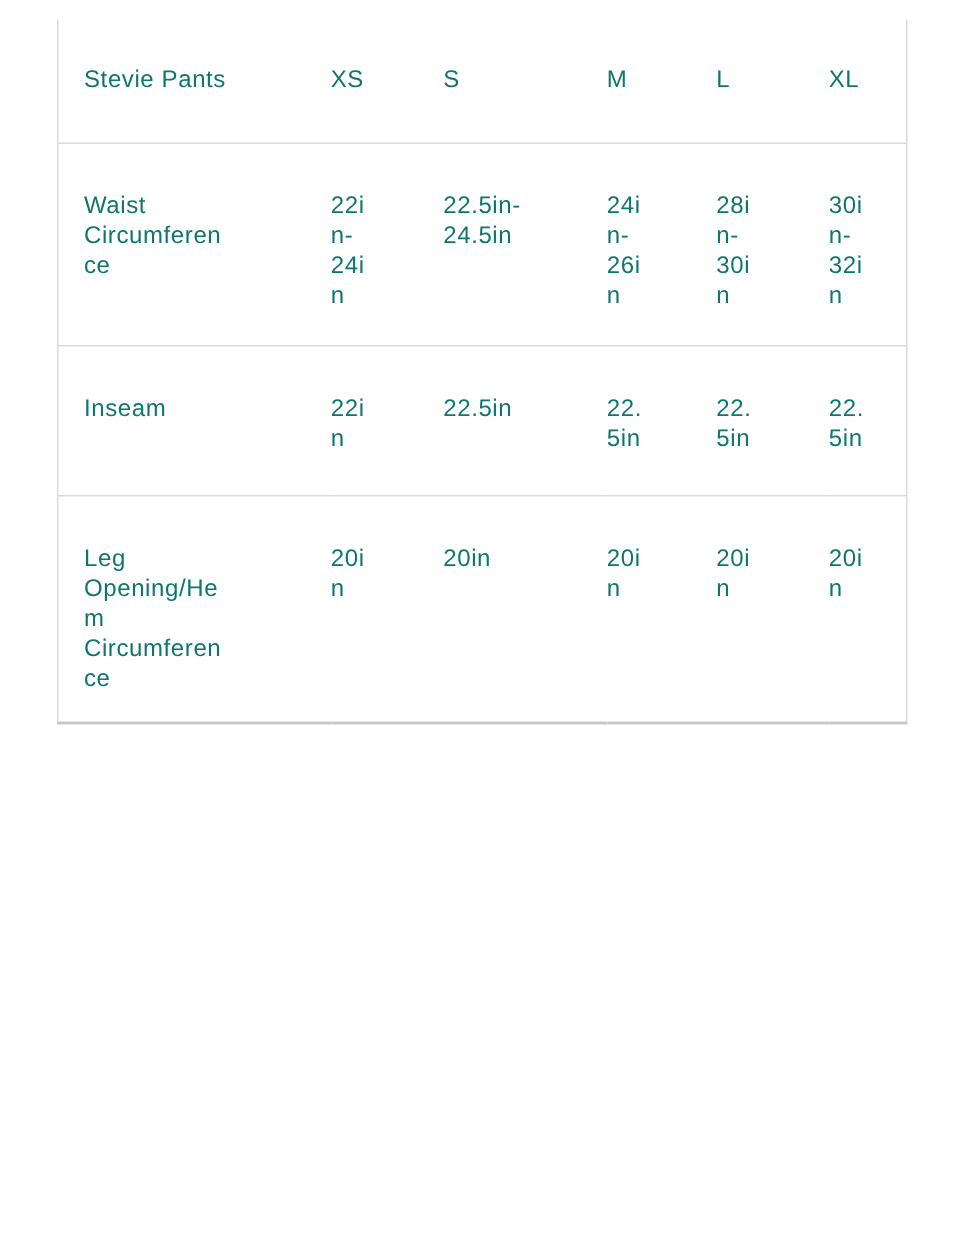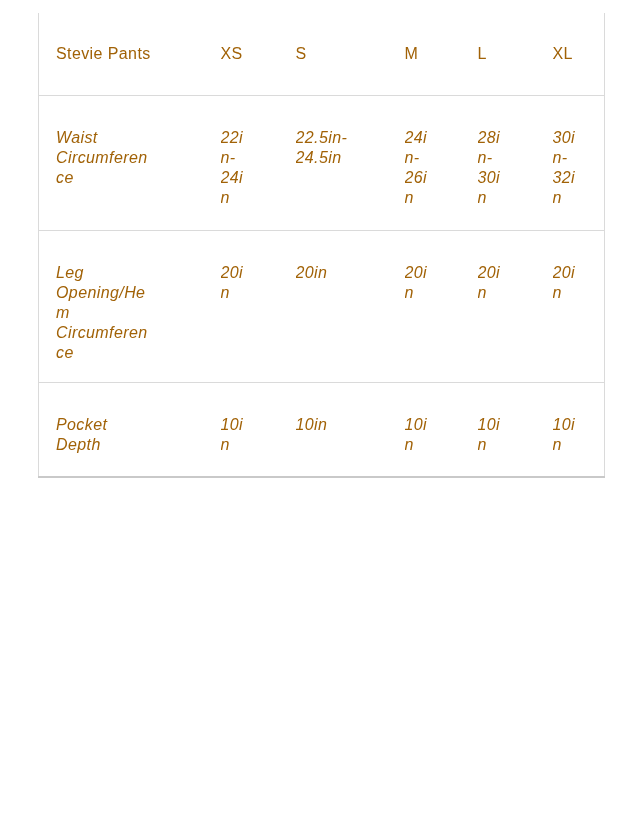--- a/index.html
+++ b/index.html
@@ -15,21 +15,21 @@
     overflow: hidden;
     font-family: "Liberation Sans", sans-serif;
   }
   table.size-chart {
     position: absolute;
     left: 38px;
     top: 13px;
     width: 566px;
     table-layout: fixed;
     border-collapse: collapse;
-    color: #a16207;
+    color: #0f766e;
     font-size: 16px;
     line-height: 20px;
     letter-spacing: 0.4px;
     border-left: 1px solid #dadada;
     border-right: 1px solid #dadada;
     border-bottom: 2px solid #c9c9c9;
     background: #ffffff;
   }
   table.size-chart th,
   table.size-chart td {
@@ -42,21 +42,20 @@
   tr.header-row {
     height: 82px;
   }
   tr.header-row th {
     vertical-align: middle;
   }
   tr.data-row td {
     vertical-align: top;
     padding-top: 32px;
     border-top: 1px solid #dadada;
-    font-style: italic;
   }
   table.size-chart th:first-child,
   table.size-chart td:first-child {
     padding-left: 17px;
   }
   tr.row-waist   { height: 135px; }
   tr.row-hip     { height: 127px; }
   tr.row-inseam  { height: 100px; }
   tr.row-outerseam { height: 95px; }
   tr.row-leg     { height: 152px; }
@@ -103,47 +102,46 @@
 n-
 30i
 n</td>
         <td>30i
 n-
 32i
 n</td>
       </tr>
 
 
+      <tr class="data-row row-inseam">
+        <td>Inseam</td>
+        <td>22i
+n</td>
+        <td>22.5in</td>
+        <td>22.
+5in</td>
+        <td>22.
+5in</td>
+        <td>22.
+5in</td>
+      </tr>
 
 
       <tr class="data-row row-leg">
         <td>Leg
 Opening/He
 m
 Circumferen
 ce</td>
         <td>20i
 n</td>
         <td>20in</td>
         <td>20i
 n</td>
         <td>20i
 n</td>
         <td>20i
 n</td>
       </tr>
 
-      <tr class="data-row row-pocket">
-        <td>Pocket
-Depth</td>
-        <td>10i
-n</td>
-        <td>10in</td>
-        <td>10i
-n</td>
-        <td>10i
-n</td>
-        <td>10i
-n</td>
-      </tr>
     </tbody>
   </table>
 </div>
 
 </body></html>

